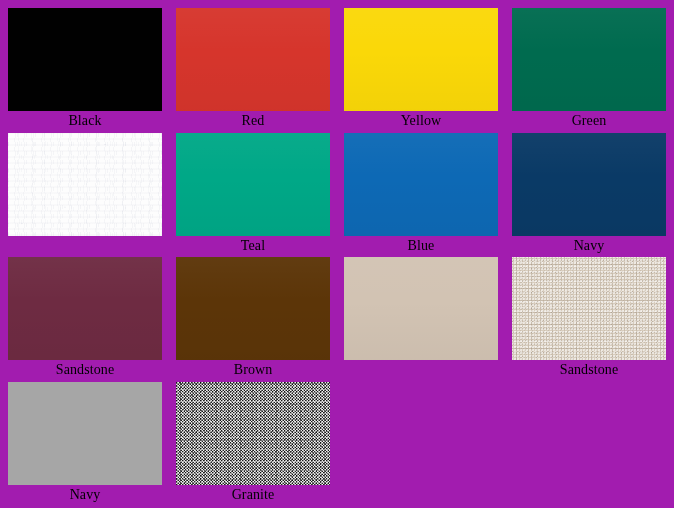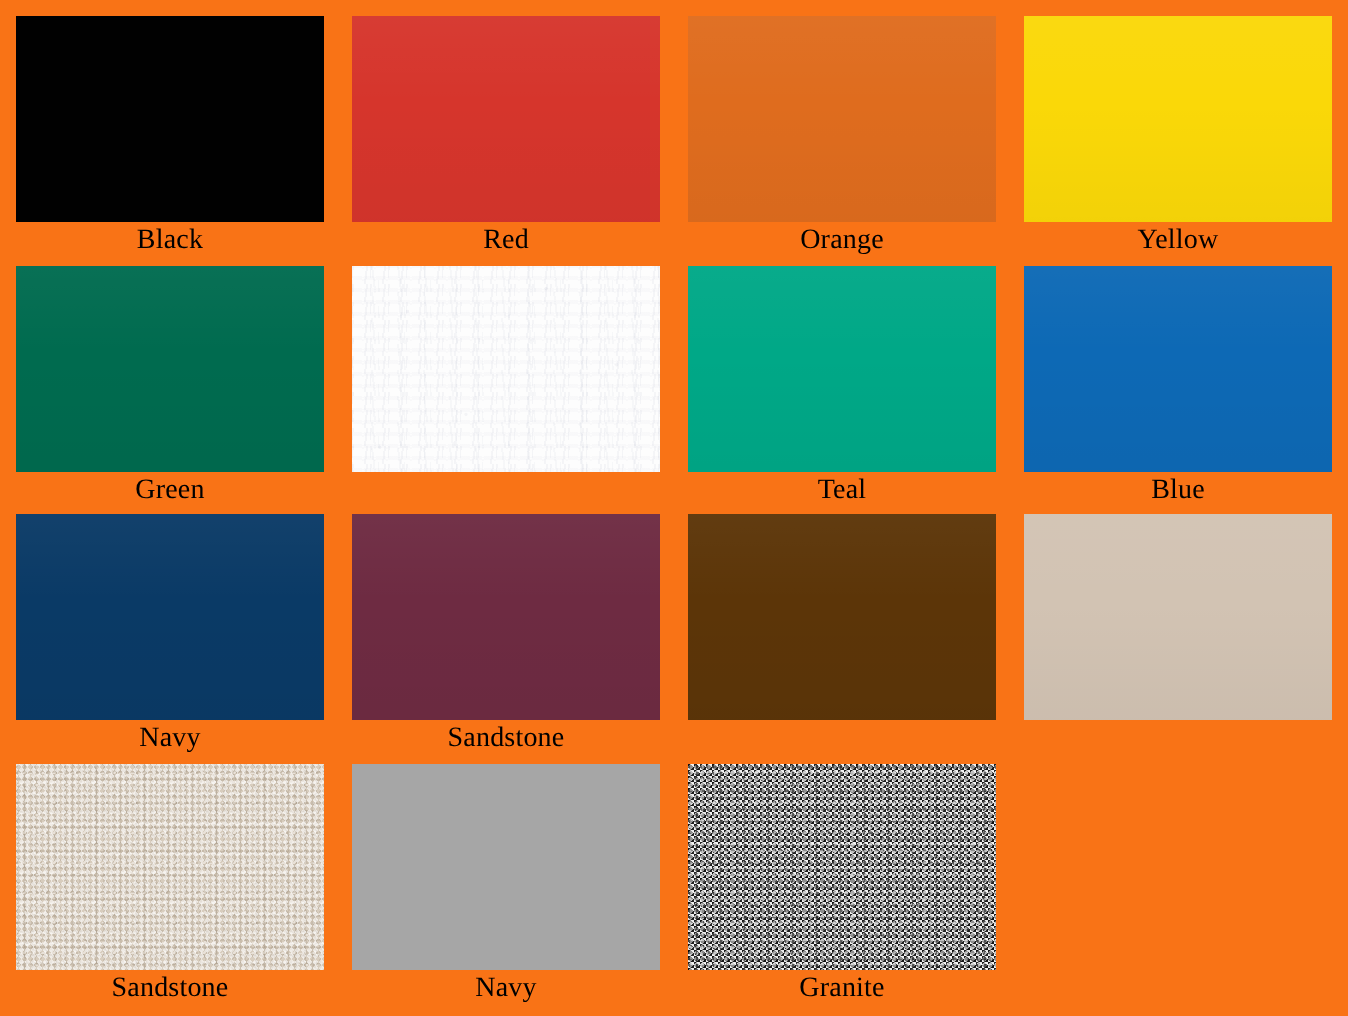--- a/index.html
+++ b/index.html
@@ -111,32 +111,28 @@
     text-align: center;
     padding-top: 1px;
   }
   .swatch-label.is-blank {
     color: transparent;
   }
 </style>
 </head>
 <body>
 
-<div id="swatch-grid" style="background: #f97316; grid-template-columns: repeat(4, 1fr); grid-template-rows: repeat(4, 1fr);">
+<div id="swatch-grid" style="background: #a21caf; grid-template-columns: repeat(4, 1fr); grid-template-rows: repeat(4, 1fr);">
     <div class="swatch-cell">
       <div class="swatch-chip" style="background-color: rgb(1, 1, 1);"></div>
       <div class="swatch-label">Black</div>
     </div>
     <div class="swatch-cell">
       <div class="swatch-chip shaded" style="background-color: rgb(214, 53, 44);"></div>
       <div class="swatch-label">Red</div>
-    </div>
-    <div class="swatch-cell">
-      <div class="swatch-chip shaded" style="background-color: rgb(223, 108, 30);"></div>
-      <div class="swatch-label">Orange</div>
     </div>
     <div class="swatch-cell">
       <div class="swatch-chip shaded" style="background-color: rgb(250, 216, 8);"></div>
       <div class="swatch-label">Yellow</div>
     </div>
     <div class="swatch-cell">
       <div class="swatch-chip shaded" style="background-color: rgb(0, 107, 79);"></div>
       <div class="swatch-label">Green</div>
     </div>
     <div class="swatch-cell">
@@ -154,20 +150,21 @@
     <div class="swatch-cell">
       <div class="swatch-chip shaded" style="background-color: rgb(10, 58, 102);"></div>
       <div class="swatch-label">Navy</div>
     </div>
     <div class="swatch-cell">
       <div class="swatch-chip shaded" style="background-color: rgb(110, 43, 66);"></div>
       <div class="swatch-label">Sandstone</div>
     </div>
     <div class="swatch-cell">
       <div class="swatch-chip shaded" style="background-color: rgb(92, 53, 8);"></div>
+      <div class="swatch-label">Brown</div>
     </div>
     <div class="swatch-cell">
       <div class="swatch-chip shaded" style="background-color: rgb(210, 195, 179);"></div>
     </div>
     <div class="swatch-cell">
       <div class="swatch-chip tex-sandstone" style="background-color: rgb(216, 205, 190);"></div>
       <div class="swatch-label">Sandstone</div>
     </div>
     <div class="swatch-cell">
       <div class="swatch-chip" style="background-color: rgb(166, 166, 166);"></div>

